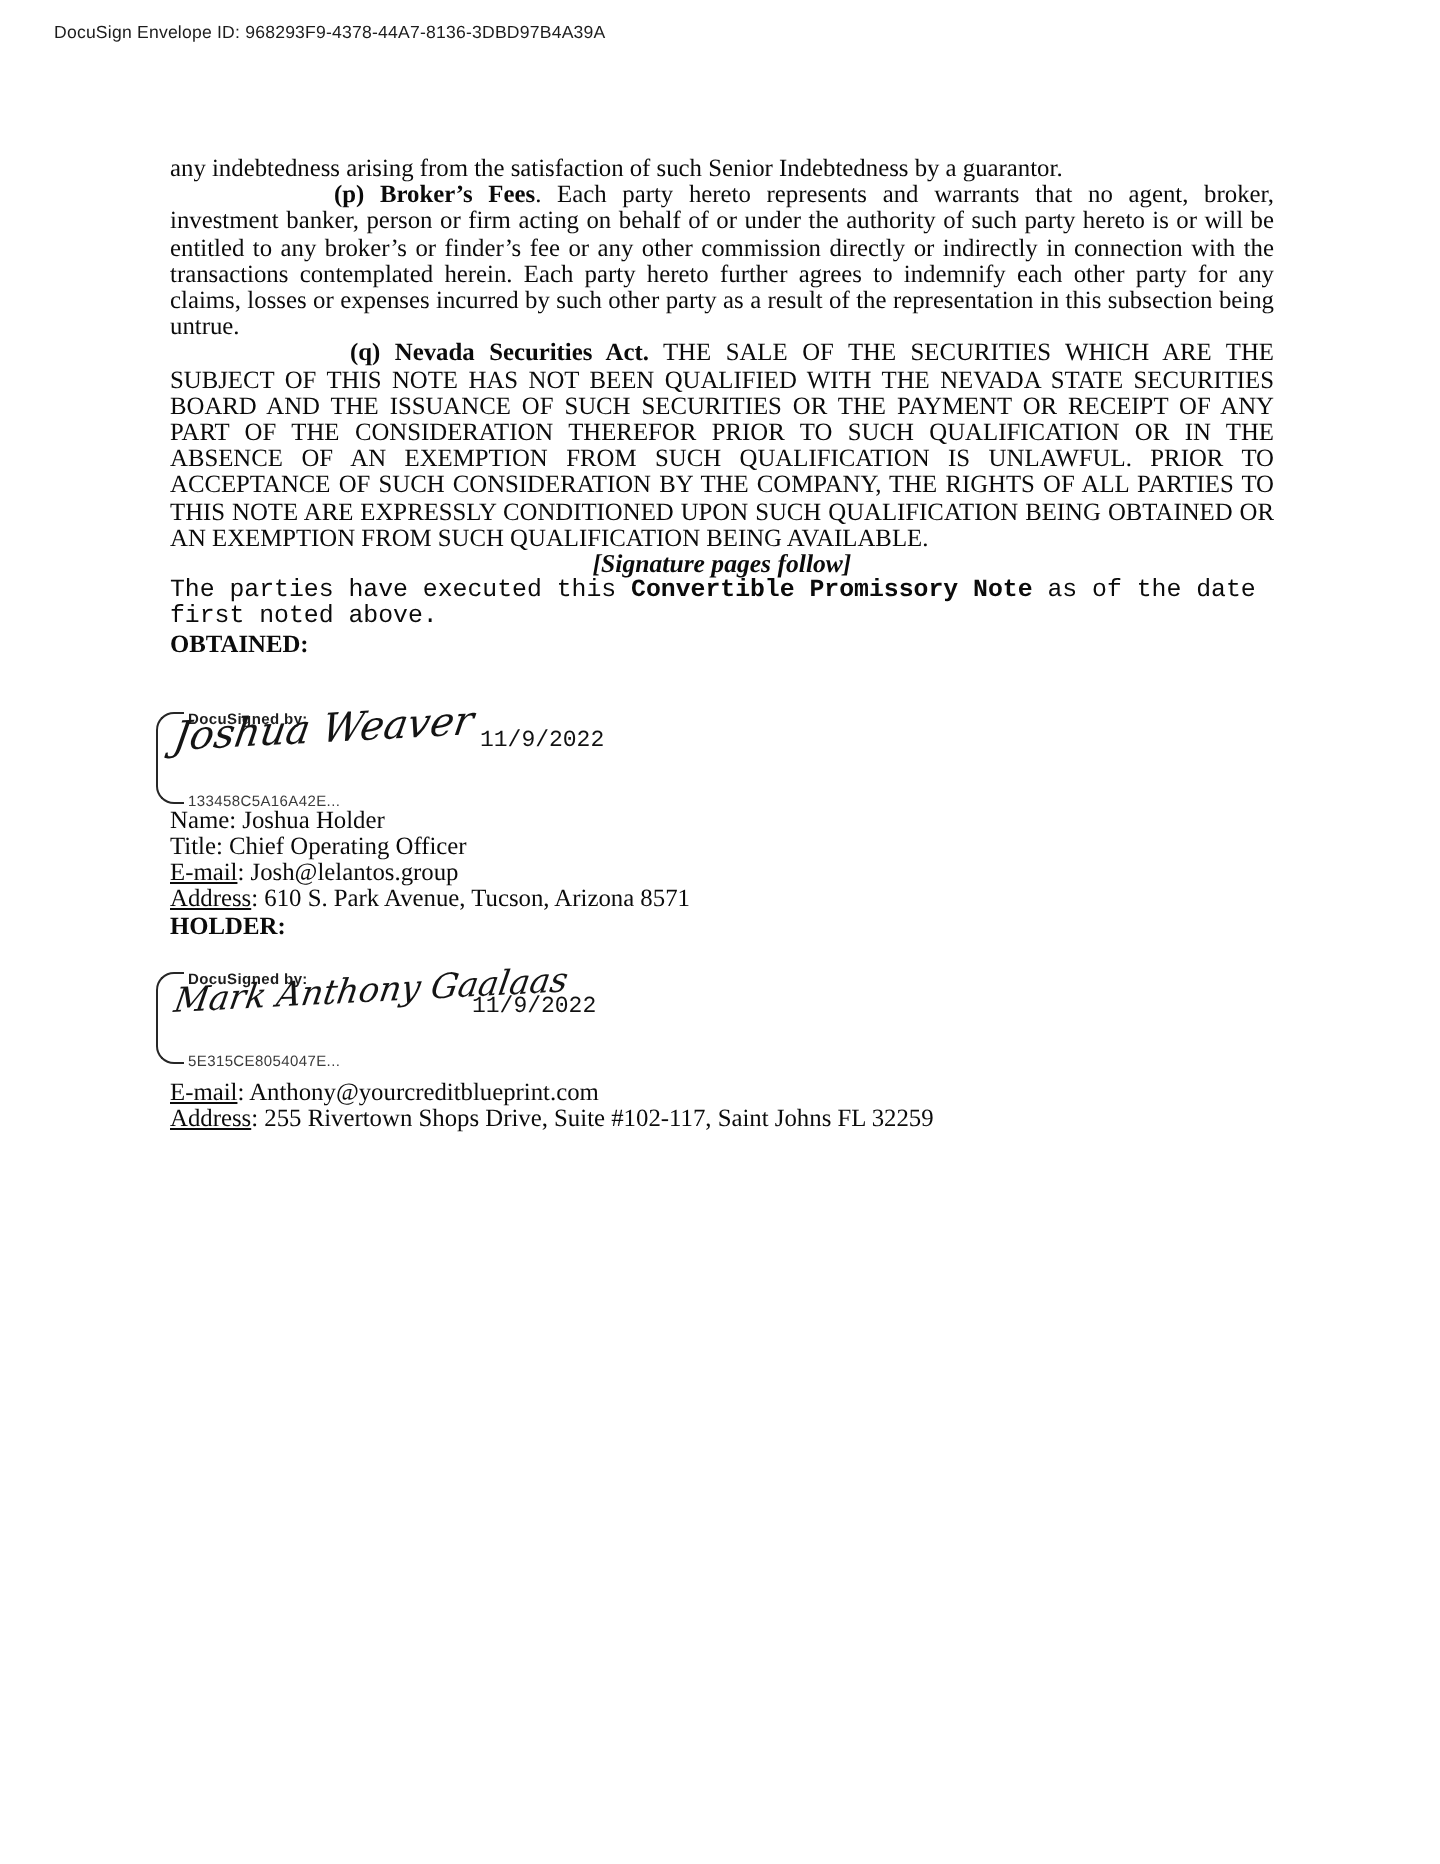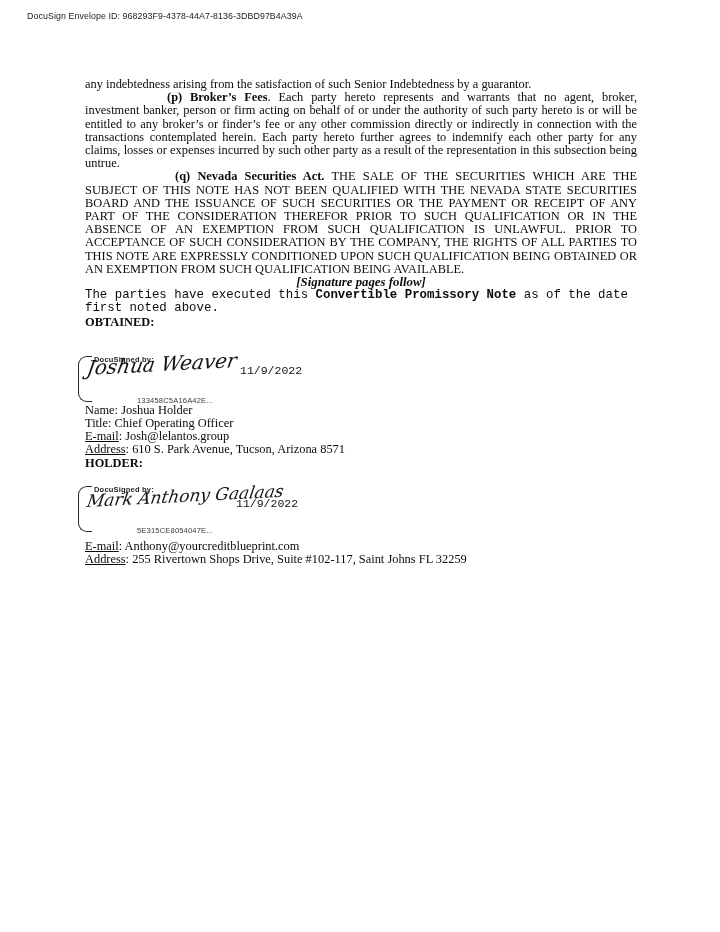--- a/index.html
+++ b/index.html
@@ -45,21 +45,21 @@
   .ds-sig {
     position:absolute; left:8px; top:8px; white-space:nowrap;
     font-family:"DejaVu Serif",serif; font-style:italic; color:#141414;
     transform-origin:left bottom; transform:rotate(-3deg) skewX(-12deg);
   }
   .sig-1 .ds-sig { font-size:20px; }
   .sig-2 .ds-sig { font-size:17px; top:11px; }
   .ds-id {
     position:absolute; left:16px; top:40px;
     font-family:"Liberation Sans","DejaVu Sans",sans-serif;
-    font-size:7.5px; color:#3a3a3a; letter-spacing:.2px;margin-left:43px;
+    font-size:7.5px; color:#3a3a3a; letter-spacing:.2px;
   }
   .ds-date {
     position:absolute; top:10px;
     font-family:Liberation Mono, monospace; font-size:11.5px; color:#111;
   }
   .sig-1 .ds-date { left:162px; }
   .sig-2 .ds-date { left:158px; top:13px; }
 
   .footer {
     position:absolute; left:75px; top:856px; width:562px;

